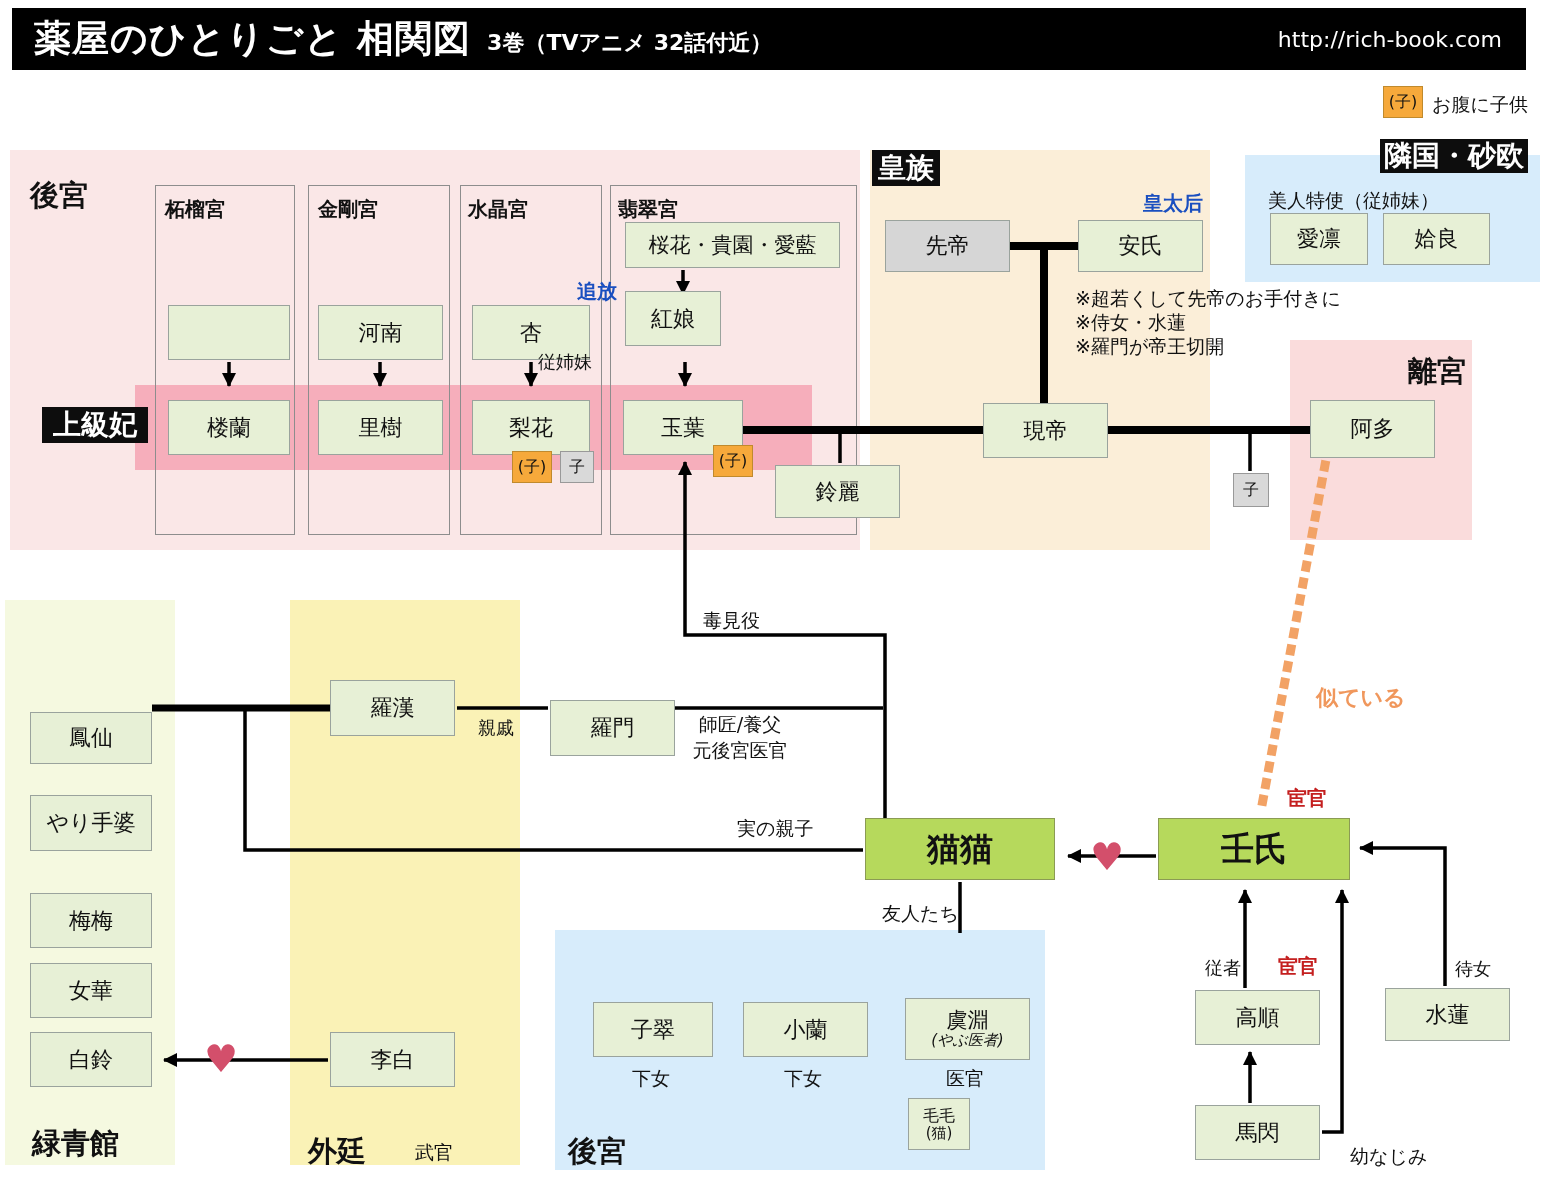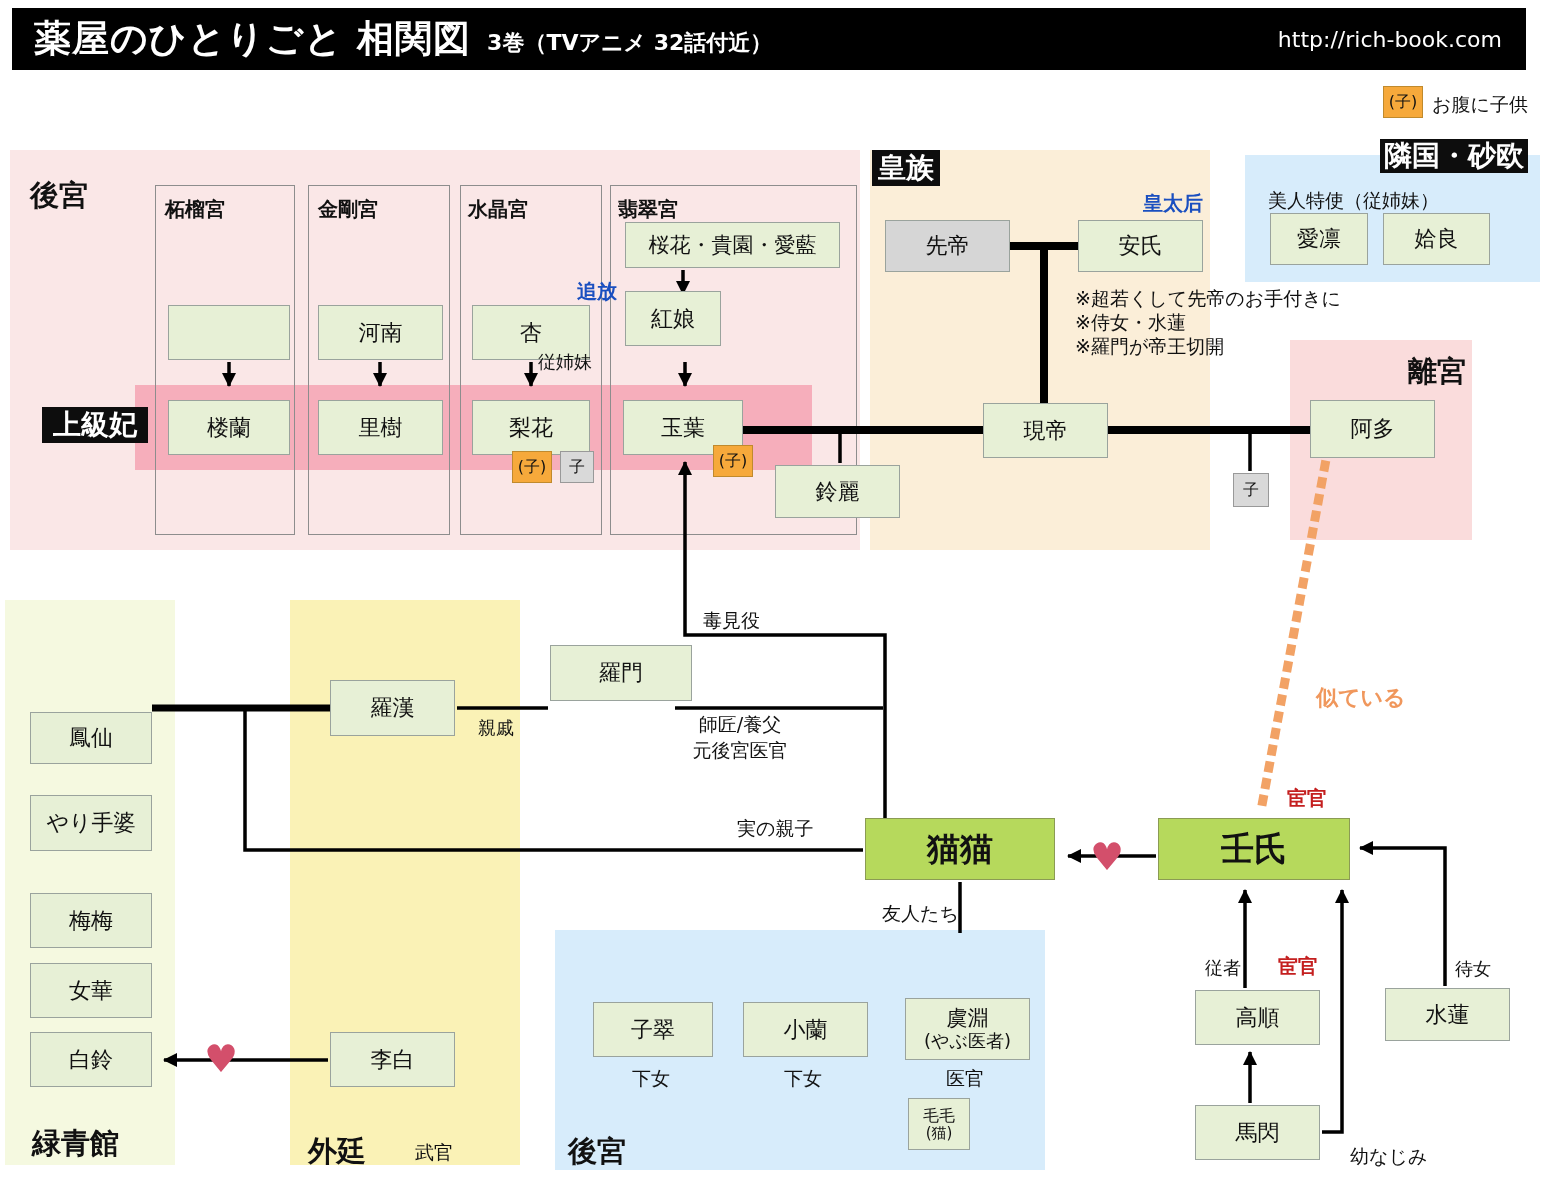--- a/index.html
+++ b/index.html
@@ -22,21 +22,21 @@
   .thick7{stroke:#000;stroke-width:7;fill:none;}
   .arrow{stroke:#000;stroke-width:3.5;fill:none;}
   .line{stroke:#000;stroke-width:3.5;fill:none;}
   .dotted{stroke:#f2a265;stroke-width:9;fill:none;stroke-dasharray:2 15;stroke-linecap:square;}
 
   .box{position:absolute;z-index:5;background:#e7f0d6;border:1.5px solid #9aa39d;box-sizing:border-box;
        display:flex;align-items:center;justify-content:center;font-size:22px;text-align:center;}
   .box.gray{background:#d6d6d6;}
   .box.main{background:#b6d95c;border-color:#8b9b54;font-weight:bold;font-size:33px;}
   .box.col{flex-direction:column;line-height:1.12;}
-  .box .sub{font-size:18px;}
+  .box .sub{font-size:15px;font-style:italic;}
   .box .sub2{font-size:15px;}
   .childbox{position:absolute;z-index:6;display:flex;align-items:center;justify-content:center;
             font-size:16px;box-sizing:border-box;background:#f6a93b;border:1px solid #c08a2d;}
   .childbox.gray{background:#d9d9d9;border-color:#999;}
 
   .blacklabel{position:absolute;z-index:7;background:#0d0d0d;color:#fff;font-weight:bold;font-size:28px;
               display:flex;align-items:center;justify-content:center;box-sizing:border-box;}
   .rlabel{position:absolute;z-index:6;font-weight:bold;font-size:29px;}
   .slabel{position:absolute;z-index:6;font-size:19px;}
   .slabel.s18{font-size:18px;}
@@ -159,21 +159,21 @@
   <div class="childbox gray" style="left:1233px;top:473px;width:36px;height:34px">子</div>
   <div class="orangelabel" style="left:1316px;top:683px">似ている</div>
 
   <div class="box" style="left:30px;top:712px;width:122px;height:52px">鳳仙</div>
   <div class="box" style="left:30px;top:795px;width:122px;height:56px">やり手婆</div>
   <div class="box" style="left:30px;top:893px;width:122px;height:55px">梅梅</div>
   <div class="box" style="left:30px;top:963px;width:122px;height:55px">女華</div>
   <div class="box" style="left:30px;top:1032px;width:122px;height:55px">白鈴</div>
 
   <div class="box" style="left:330px;top:680px;width:125px;height:56px">羅漢</div>
-  <div class="box" style="left:550px;top:645px;width:142px;height:56px">羅門</div>
+  <div class="box" style="left:550px;top:700px;width:125px;height:56px">羅門</div>
   <div class="box" style="left:330px;top:1032px;width:125px;height:55px">李白</div>
   <div class="slabel s18" style="left:478px;top:716px">親戚</div>
   <div class="slabel center" style="left:660px;top:712px;width:160px">師匠/養父</div>
   <div class="slabel center" style="left:660px;top:738px;width:160px">元後宮医官</div>
   <div class="slabel" style="left:737px;top:816px">実の親子</div>
   <div class="slabel" style="left:703px;top:608px">毒見役</div>
 
   <div class="box main" style="left:865px;top:818px;width:190px;height:62px">猫猫</div>
   <div class="box main" style="left:1158px;top:818px;width:192px;height:62px">壬氏</div>
   <div class="redlabel" style="left:1287px;top:785px">宦官</div>

